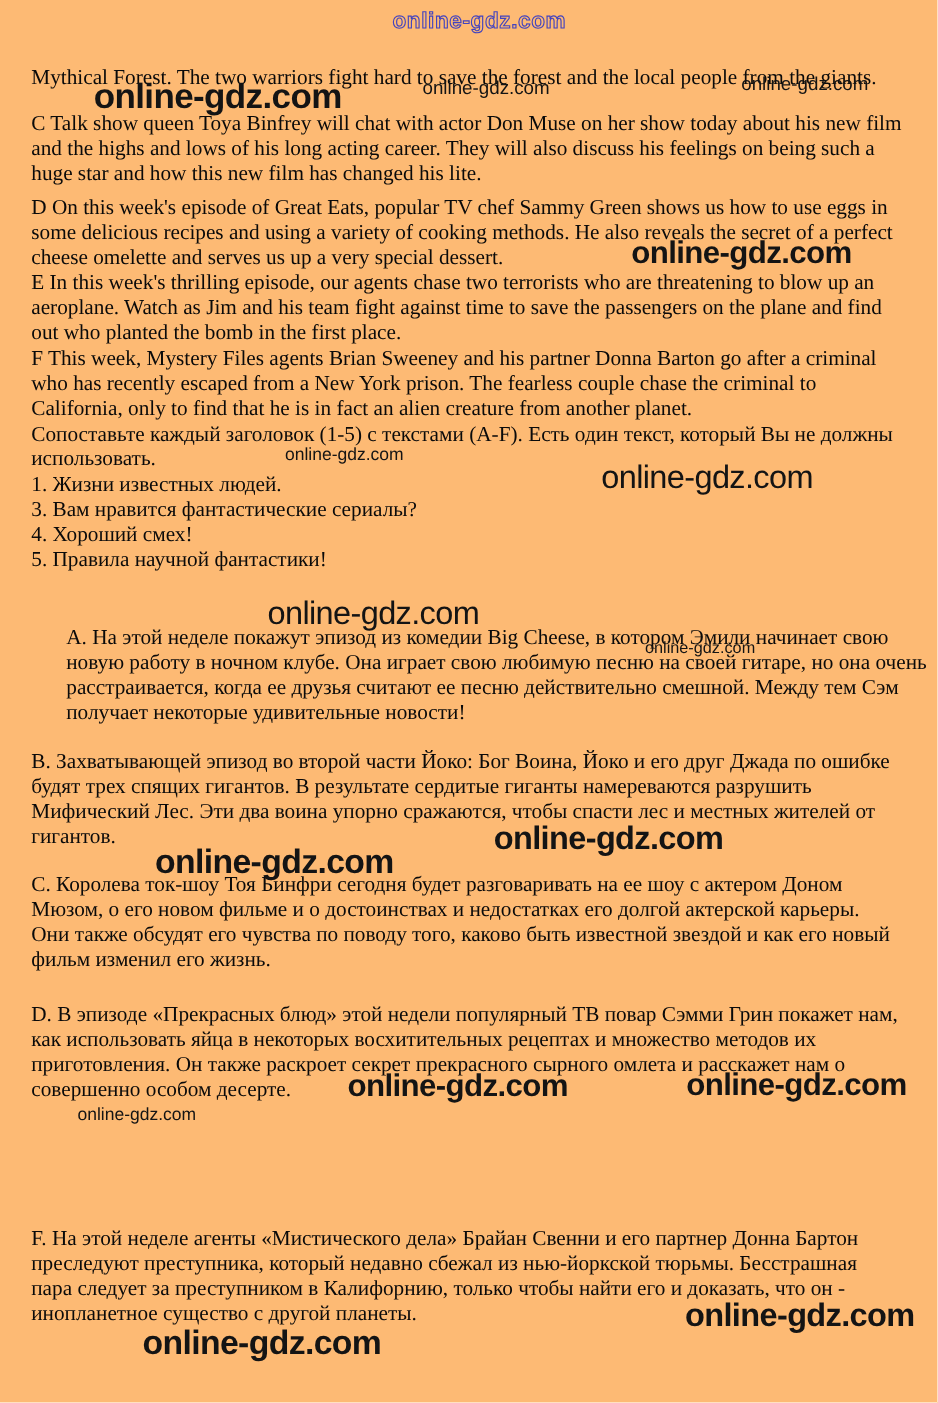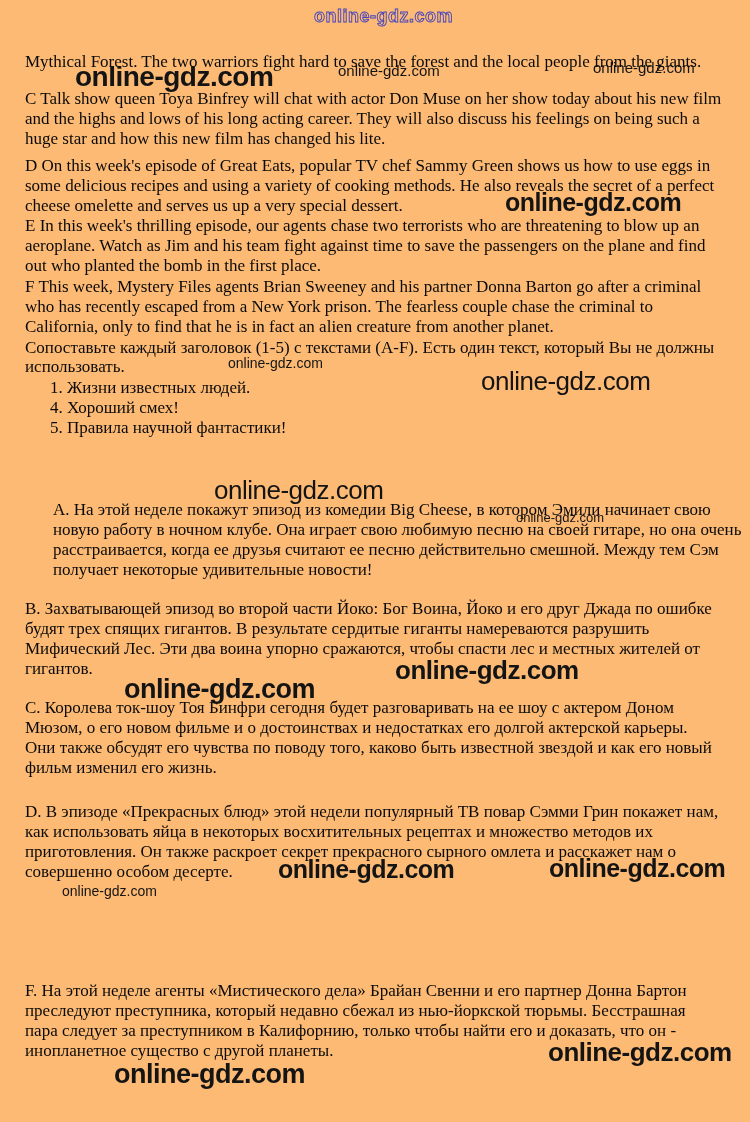--- a/index.html
+++ b/index.html
@@ -61,22 +61,23 @@
   </svg>
 
   <div class="para" style="top:52px;">Mythical Forest. The two warriors fight hard to save the forest and the local people from the giants.</div>
   <div class="para" style="top:89px;">C Talk show queen Toya Binfrey will chat with actor Don Muse on her show today about his new film and the highs and lows of his long acting career. They will also discuss his feelings on being such a huge star and how this new film has changed his lite.</div>
   <div class="para" style="top:156px;">D On this week's episode of Great Eats, popular TV chef Sammy Green shows us how to use eggs in some delicious recipes and using a variety of cooking methods. He also reveals the secret of a perfect cheese omelette and serves us up a very special dessert.</div>
   <div class="para" style="top:277px;">F This week, Mystery Files agents Brian Sweeney and his partner Donna Barton go after a criminal who has recently escaped from a New York prison. The fearless couple chase the criminal to California, only to find that he is in fact an alien creature from another planet.</div>
   <div class="para" style="top:216px;">E In this week's thrilling episode, our agents chase two terrorists who are threatening to blow up an aeroplane. Watch as Jim and his team fight against time to save the passengers on the plane and find out who planted the bomb in the first place.</div>
 
   <div class="para bold" style="top:338px;">Сопоставьте каждый заголовок (1-5) с текстами (A-F). Есть один текст, который Вы не должны использовать.</div>
 
-  <div class="headings-list" style="top:378px;margin-left:25px;">
+  <div class="headings-list" style="top:378px;">
     <div class="item">1. Жизни известных людей.</div>
+    <div class="item">3. Вам нравится фантастические сериалы?</div>
     <div class="item">4. Хороший смех!</div>
     <div class="item">5. Правила научной фантастики!</div>
   </div>
 
   <div class="para" style="top:500px;margin-left:28px;">А. На этой неделе покажут эпизод из комедии Big Cheese, в котором Эмили начинает свою новую работу в ночном клубе. Она играет свою любимую песню на своей гитаре, но она очень расстраивается, когда ее друзья считают ее песню действительно смешной. Между тем Сэм получает некоторые удивительные новости!</div>
   <div class="para" style="top:599px;">В. Захватывающей эпизод во второй части Йоко: Бог Воина, Йоко и его друг Джада по ошибке будят трех спящих гигантов. В результате сердитые гиганты намереваются разрушить Мифический Лес. Эти два воина упорно сражаются, чтобы спасти лес и местных жителей от гигантов.</div>
   <div class="para" style="top:698px;">С. Королева ток-шоу Тоя Бинфри сегодня будет разговаривать на ее шоу с актером Доном Мюзом, о его новом фильме и о достоинствах и недостатках его долгой актерской карьеры. Они также обсудят его чувства по поводу того, каково быть известной звездой и как его новый фильм изменил его жизнь.</div>
   <div class="para" style="top:802px;">D. В эпизоде «Прекрасных блюд» этой недели популярный ТВ повар Сэмми Грин покажет нам, как использовать яйца в некоторых восхитительных рецептах и множество методов их приготовления. Он также раскроет секрет прекрасного сырного омлета и расскажет нам о совершенно особом десерте.</div>
   <div class="para" style="top:981px;">F. На этой неделе агенты «Мистического дела» Брайан Свенни и его партнер Донна Бартон преследуют преступника, который недавно сбежал из нью-йоркской тюрьмы. Бесстрашная пара следует за преступником в Калифорнию, только чтобы найти его и доказать, что он - инопланетное существо с другой планеты.</div>
 

